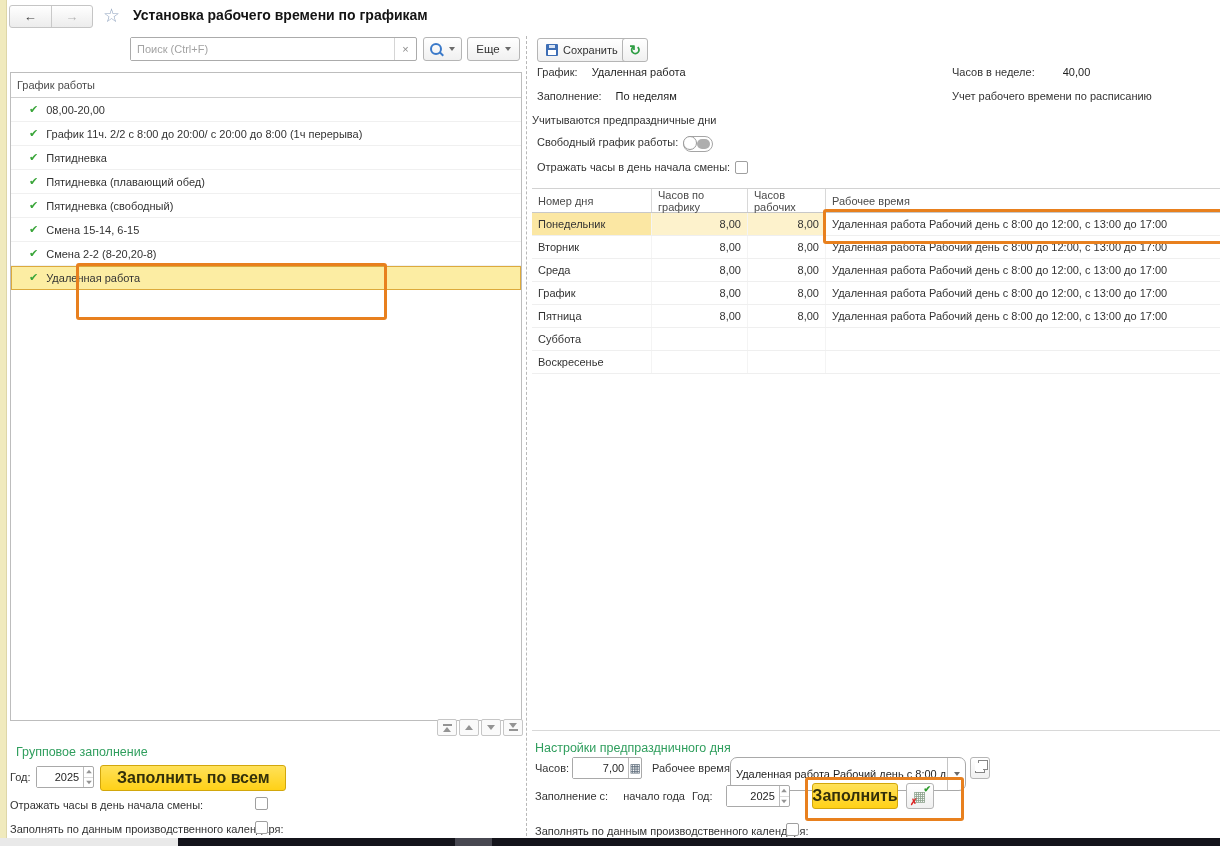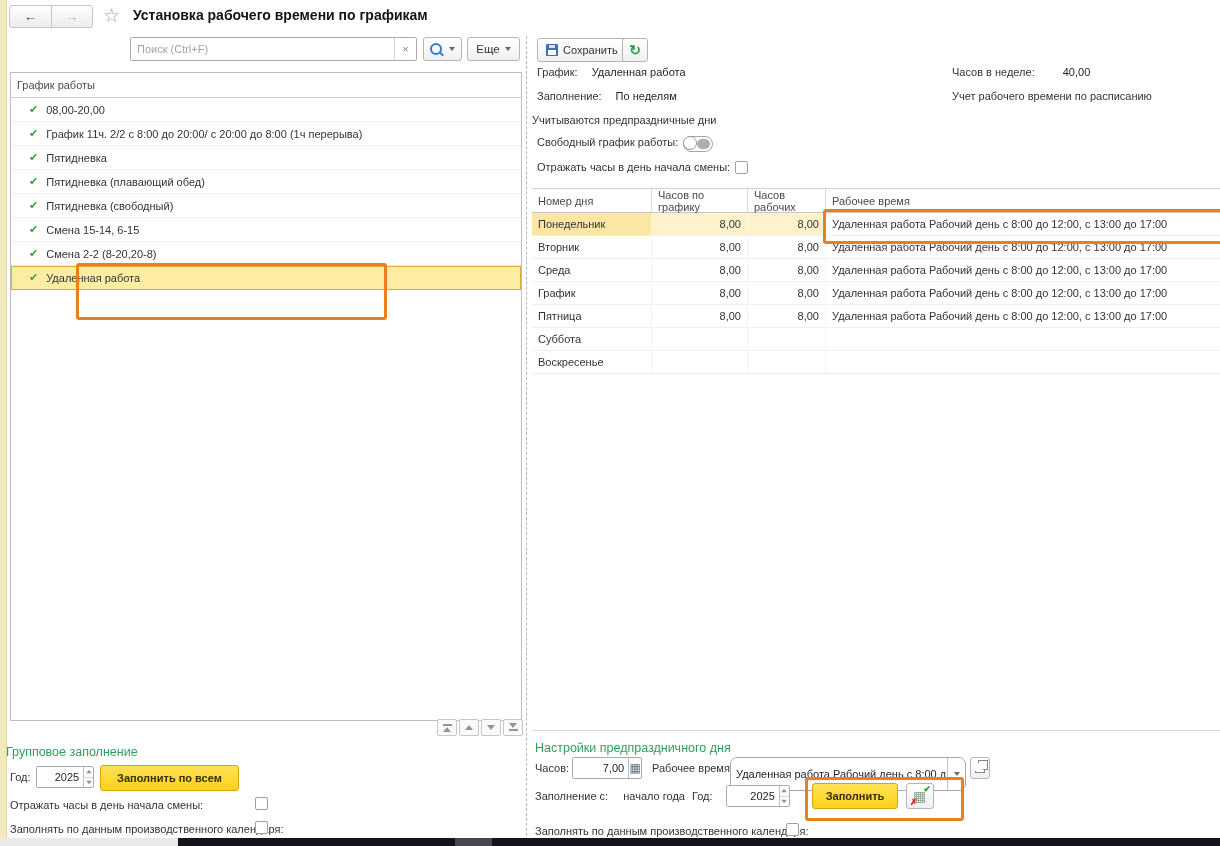--- a/index.html
+++ b/index.html
@@ -91,21 +91,21 @@
   .combo{position:absolute;height:34px;border:1px solid #a9a9a9;border-radius:7px;background:#fff;display:flex;box-sizing:border-box;cursor:pointer}
   .combo .ctext{flex:1;display:flex;align-items:center;padding:0 5px;white-space:nowrap;overflow:hidden;color:#1f1f1f}
   .combo .cbtn{width:17px;border-left:1px solid #c4c4c4;display:flex;align-items:center;justify-content:center}
   .sqbtn{position:absolute;border:1px solid #b5b5b5;border-radius:3px;background:linear-gradient(#fff,#f0f0f0);
          display:flex;align-items:center;justify-content:center;box-sizing:border-box;cursor:pointer}
   .openico{position:relative;width:8px;height:8px;border:1px solid #858585;background:#fff}
   .openico::before{content:'';position:absolute;left:2px;top:-4px;width:8px;height:8px;border:1px solid #858585;background:#fff}
   .openico::after{content:'';position:absolute;left:-1px;top:-1px;width:8px;height:8px;background:#fff}
   .ybtn{position:absolute;border:1px solid #d2a70c;border-radius:3px;background:linear-gradient(#ffe159,#ffd117);
         font-weight:bold;color:#33300a;display:flex;align-items:center;justify-content:center;cursor:pointer;
-        font-size:11px;box-sizing:border-box;white-space:nowrap}
+        font-size:16px;box-sizing:border-box;white-space:nowrap}
   .gridico{position:relative;width:16px;height:16px}
   .gridico .g{position:absolute;left:1px;top:1px;font-size:14px;line-height:14px;color:#8aa08a}
   .gridico .x{position:absolute;left:-2px;bottom:-3px;font-size:9px;font-weight:bold;color:#d22}
   .gridico .v{position:absolute;right:-3px;top:-4px;font-size:9px;font-weight:bold;color:#2a9a2a}
   
   #taskbar{position:absolute;left:0;top:838px;width:1220px;height:8px;
     background:linear-gradient(to right,#e9e9e9 0 178px,#14141b 178px 455px,#474750 455px 492px,#14141b 492px)}
 </style>
 </head>
 <body>
@@ -273,21 +273,21 @@
     </div>
     <div class="tr">
       <div class="td c1">Воскресенье</div>
       <div class="td c2 num"></div>
       <div class="td c3 num"></div>
       <div class="td c4"></div>
     </div>
   </div>
   <div id="ann2" class="ann"></div>
 
-  <div class="sect" style="left:6px;top:745px">Групповое заполнение</div>
+  <div class="sect" style="left:16px;top:745px">Групповое заполнение</div>
   <div class="lab" style="left:10px;top:771px">Год:</div>
   <div class="numfield" style="left:36px;top:766px;width:58px">
     <input value="2025" style="">
     <div class="spin">
       <div class="u">
           <span class="tri-up"></span>
         </div>
       <div>
           <span class="tri-down"></span>
         </div>

